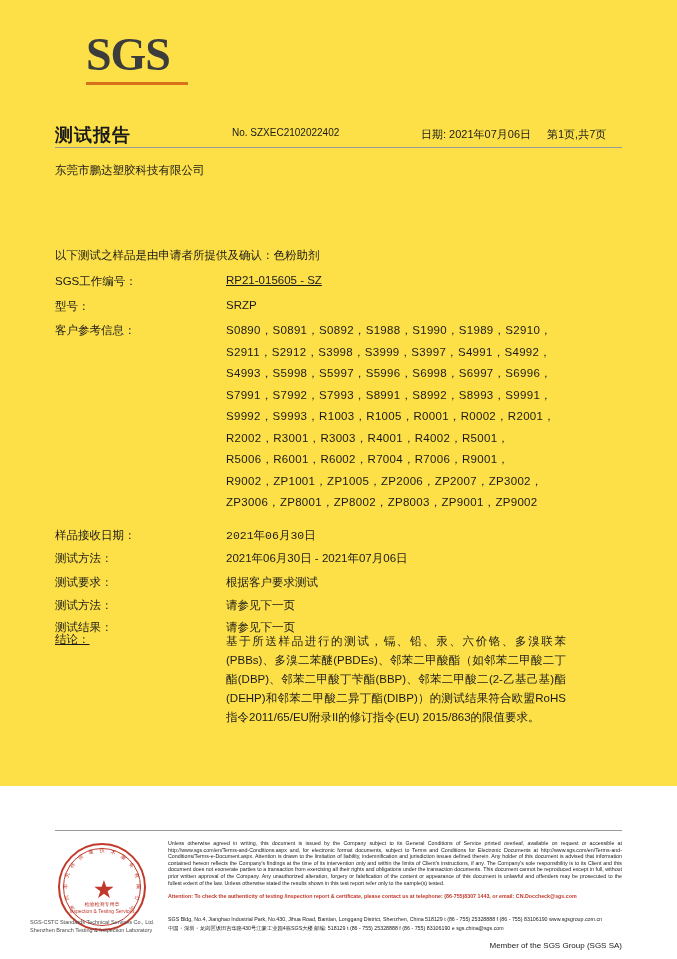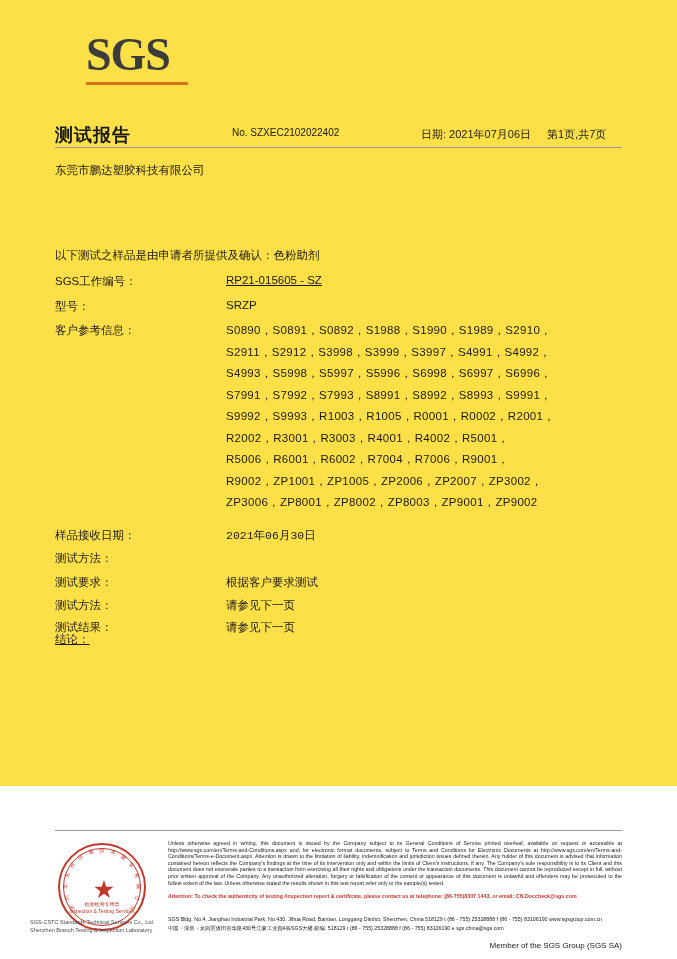--- a/index.html
+++ b/index.html
@@ -293,31 +293,33 @@
   <div class="field-label" style="top:299px;">型号：</div>
   <div class="field-value" style="top:299px;">SRZP</div>
 
   <div class="field-label" style="top:323px;">客户参考信息：</div>
   <div class="field-value multiline" style="top:320px;">S0890，S0891，S0892，S1988，S1990，S1989，S2910，S2911，S2912，S3998，S3999，S3997，S4991，S4992，S4993，S5998，S5997，S5996，S6998，S6997，S6996，S7991，S7992，S7993，S8991，S8992，S8993，S9991，S9992，S9993，R1003，R1005，R0001，R0002，R2001，R2002，R3001，R3003，R4001，R4002，R5001，R5006，R6001，R6002，R7004，R7006，R9001，R9002，ZP1001，ZP1005，ZP2006，ZP2007，ZP3002，ZP3006，ZP8001，ZP8002，ZP8003，ZP9001，ZP9002</div>
 
   <div class="field-label" style="top:528px;">样品接收日期：</div>
   <div class="field-value" style="top:528px;font-family:Liberation Mono, monospace;">2021年06月30日</div>
 
   <div class="field-label" style="top:551px;">测试方法：</div>
+  <div class="field-value" style="top:551px;">2021年06月30日 - 2021年07月06日</div>
 
   <div class="field-label" style="top:575px;">测试要求：</div>
   <div class="field-value" style="top:575px;">根据客户要求测试</div>
 
   <div class="field-label" style="top:598px;">测试方法：</div>
   <div class="field-value" style="top:598px;">请参见下一页</div>
 
   <div class="field-label" style="top:620px;">测试结果：</div>
   <div class="field-value" style="top:620px;">请参见下一页</div>
 
   <div class="field-label" style="top:632px;text-decoration:underline;">结论：</div>
+  <div class="conc-value">基于所送样品进行的测试，镉、铅、汞、六价铬、多溴联苯(PBBs)、多溴二苯醚(PBDEs)、邻苯二甲酸酯（如邻苯二甲酸二丁酯(DBP)、邻苯二甲酸丁苄酯(BBP)、邻苯二甲酸二(2-乙基己基)酯(DEHP)和邻苯二甲酸二异丁酯(DIBP)）的测试结果符合欧盟RoHS指令2011/65/EU附录II的修订指令(EU) 2015/863的限值要求。</div>
 
   <div class="hr-bottom"></div>
 
   <div class="stamp">
     <div class="stamp-outer"></div>
     <div class="stamp-inner"></div>
     <div class="stamp-ring-text">
 
     <span style="transform: rotate(-125deg) translate(-2.5px, -40px);">深</span>
         <span style="transform: rotate(-107.143deg) translate(-2.5px, -40px);">圳</span>

